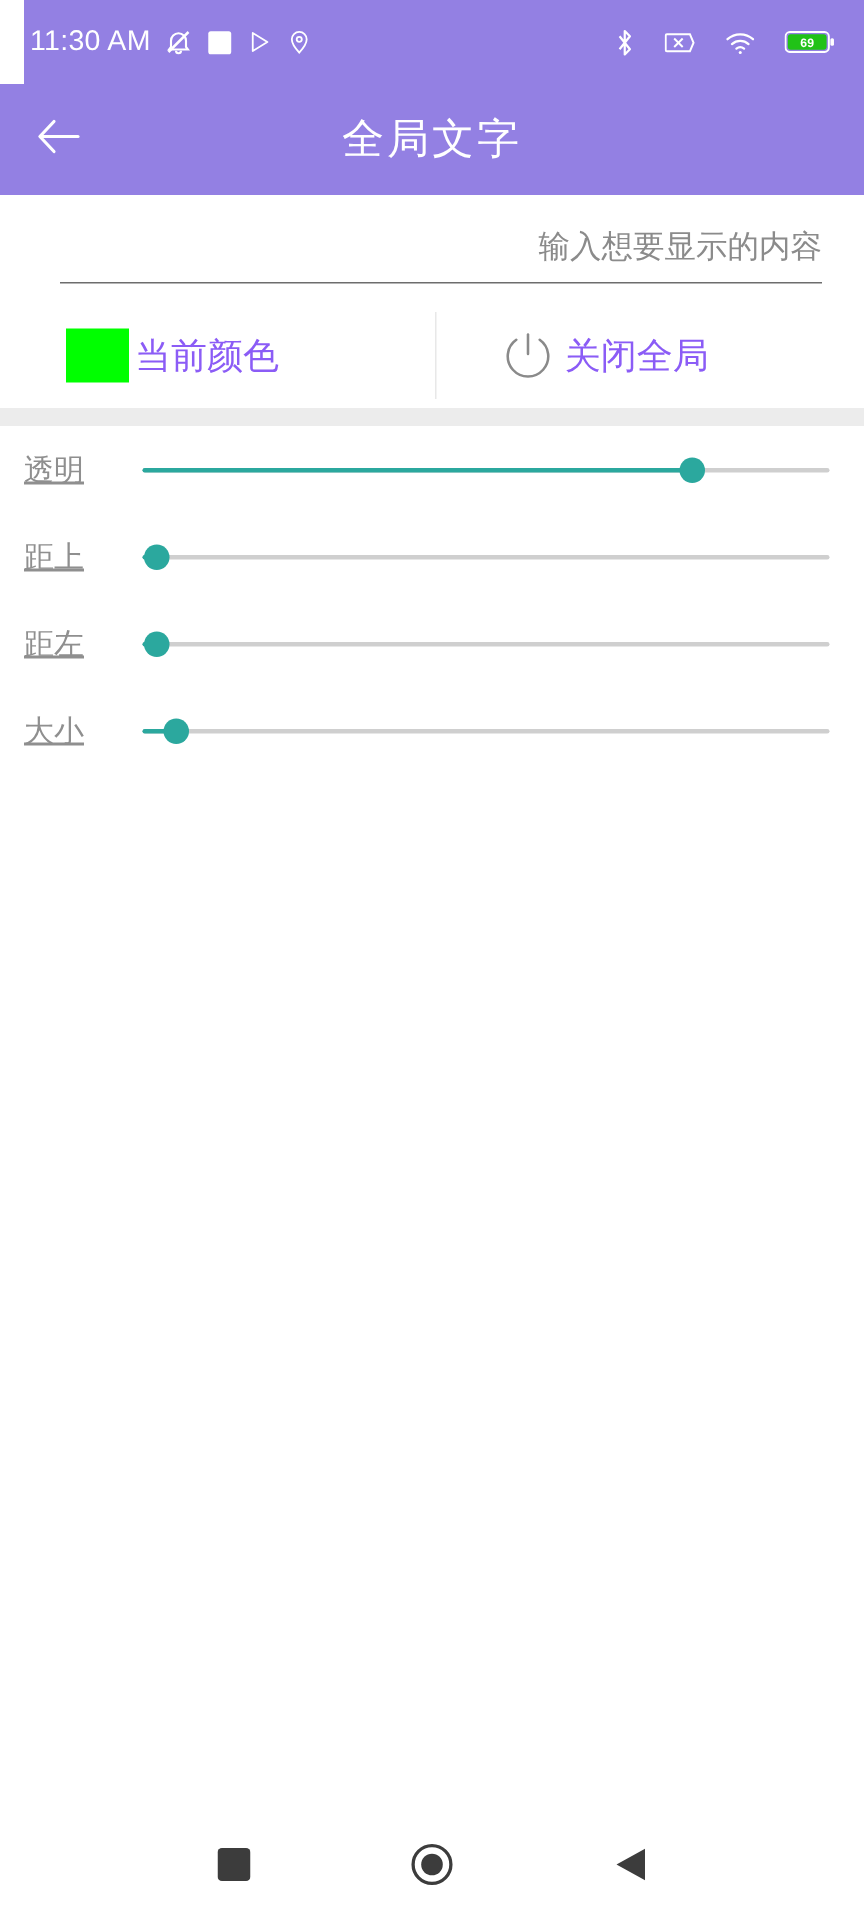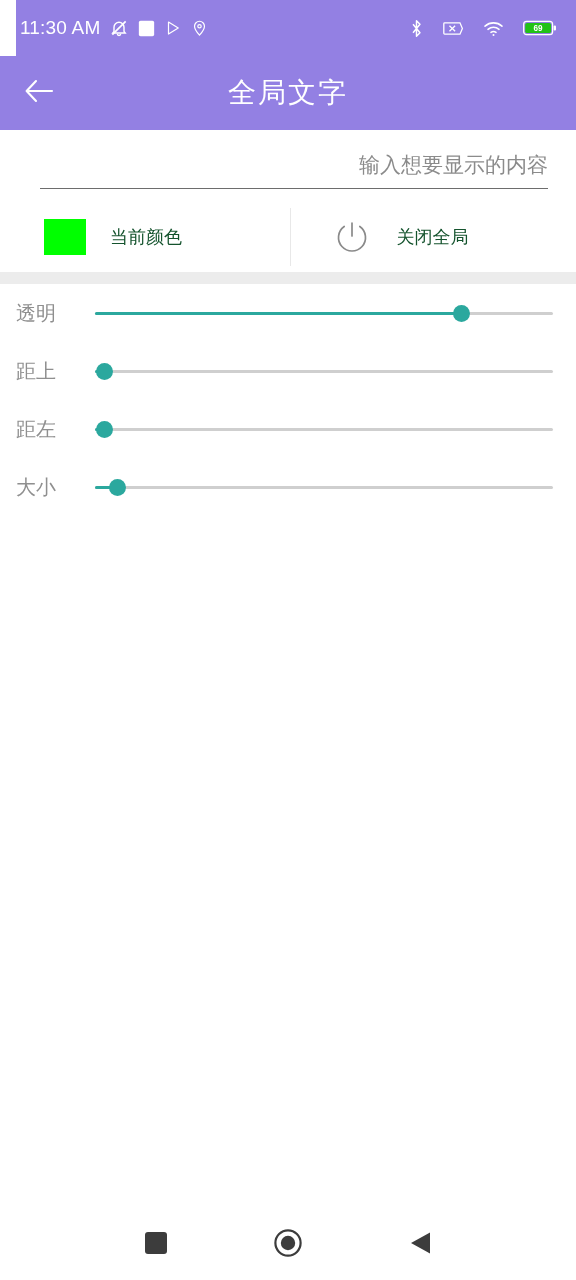--- a/index.html
+++ b/index.html
@@ -65,38 +65,39 @@
     padding-left:44px;
   }
   .action-cell.right { padding-left:40px; }
   .cell-divider {
     width:1px; background:#e8e8e8; margin:6px 0;
   }
   .color-swatch {
     width:42px; height:36px; background:#00ff00; flex:0 0 auto;
   }
   .action-label {
-    margin-left:24px; color:#14532d; font-size:18px;
+    margin-left:4px; color:#8b5cf6; font-size:24px;
   }
   .power-icon { width:42px; height:42px; flex:0 0 auto; }
 
   
   .sep-band {
     position:absolute; top:272px; left:0; width:576px; height:12px;
     background:#ececec;
   }
 
   
   .slider-area { position:absolute; top:284px; left:0; width:576px; }
   .slider-row {
     position:relative; height:58px; display:flex; align-items:center;
   }
   .slider-label {
     position:absolute; left:16px; color:#8f8f8f; font-size:20px;
     width:62px;
+    text-decoration:underline;
   }
   .slider-track-wrap {
     position:absolute; left:95px; width:458px; height:30px;
     display:flex; align-items:center; cursor:pointer;
   }
   .track-bg {
     position:absolute; left:0; top:13.5px; width:100%; height:3px;
     background:#cfcfcf; border-radius:2px;
   }
   .track-fill {

